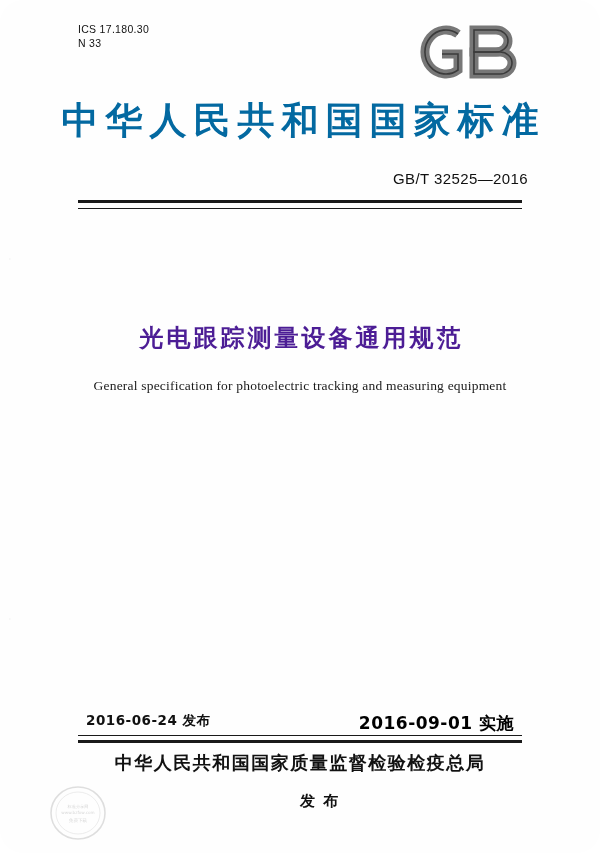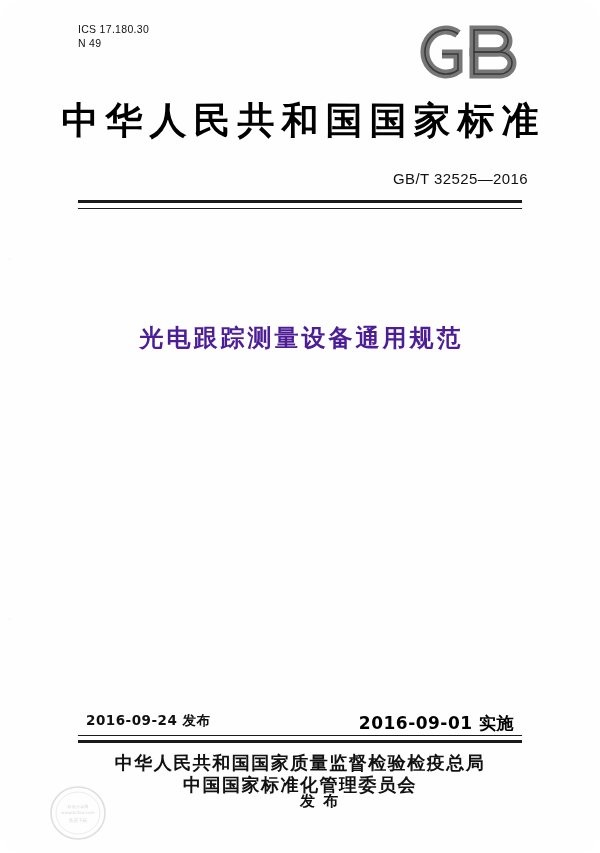--- a/index.html
+++ b/index.html
@@ -50,21 +50,21 @@
   .cn-standard-title {
     position: absolute;
     top: 96px;
     left: 0;
     width: 600px;
     text-align: center;
     font-family: "DejaVu Serif", serif;
     font-weight: bold;
     font-size: 37px;
     letter-spacing: 7px;
-    color: #000000;
+    color: #0369a1;
     text-indent: 7px;
   }
 
   
   .std-number {
     position: absolute;
     top: 170px;
     right: 72px;
     font-family: "Liberation Sans", sans-serif;
     font-size: 15px;
@@ -204,21 +204,21 @@
   .edge-mark.m1 { top: 260px; }
   .edge-mark.m2 { top: 620px; }
 </style>
 </head>
 <body>
 
 <div class="page">
 
   <div class="ics-block">
     <div>ICS 17.180.30</div>
-    <div>N 49</div>
+    <div>N 33</div>
   </div>
 
   <div class="gb-logo">
     <svg viewBox="0 0 120 62" width="120" height="62" xmlns="http://www.w3.org/2000/svg" aria-hidden="true">
       <g fill="none" stroke="#6e6e6e" stroke-width="2.4">
 
         <path d="M50 14 A21 22 0 1 0 50 50 L50 34 L34 34" stroke="#777" stroke-width="9" fill="none" stroke-linecap="butt"></path>
 
         <path d="M66 10 L88 10 A12 11 0 0 1 88 32 L66 32 L66 10 Z" stroke="#777" stroke-width="9" fill="none"></path>
         <path d="M66 32 L92 32 A12 11 0 0 1 92 54 L66 54 L66 32 Z" stroke="#777" stroke-width="9" fill="none"></path>
@@ -232,30 +232,30 @@
   </div>
 
   <div class="cn-standard-title">中华人民共和国国家标准</div>
 
   <div class="std-number">GB/T 32525—2016</div>
 
   <div class="rule rule-thick"></div>
   <div class="rule rule-thin"></div>
 
   <div class="doc-title-cn">光电跟踪测量设备通用规范</div>
-
-  <div class="date-left">2016-09-24 发布</div>
+  <div class="doc-title-en">General specification for photoelectric tracking and measuring equipment</div>
+
+  <div class="date-left">2016-06-24 发布</div>
   <div class="date-right">2016-09-01 实施</div>
 
   <div class="rule-bottom-thin"></div>
   <div class="rule-bottom-thick"></div>
 
   <div class="publisher">
     <div>中华人民共和国国家质量监督检验检疫总局</div>
-    <div>中国国家标准化管理委员会</div>
   </div>
   <div class="publish-verb">发 布</div>
 
   <div class="seal">
     <svg viewBox="0 0 60 58" width="60" height="58" xmlns="http://www.w3.org/2000/svg" aria-hidden="true">
       <ellipse cx="30" cy="29" rx="27" ry="26" fill="none" stroke="#b9b9b9" stroke-width="1.6"></ellipse>
       <ellipse cx="30" cy="29" rx="22" ry="21" fill="none" stroke="#cccccc" stroke-width="0.8"></ellipse>
       <text x="30" y="24" font-family="DejaVu Sans, sans-serif" font-size="4.2" fill="#aaaaaa" text-anchor="middle">标准分享网</text>
       <text x="30" y="30" font-family="DejaVu Sans, sans-serif" font-size="4.2" fill="#aaaaaa" text-anchor="middle">www.bzfxw.com</text>
       <text x="30" y="38" font-family="DejaVu Sans, sans-serif" font-size="4.6" fill="#aaaaaa" text-anchor="middle">免费下载</text>

